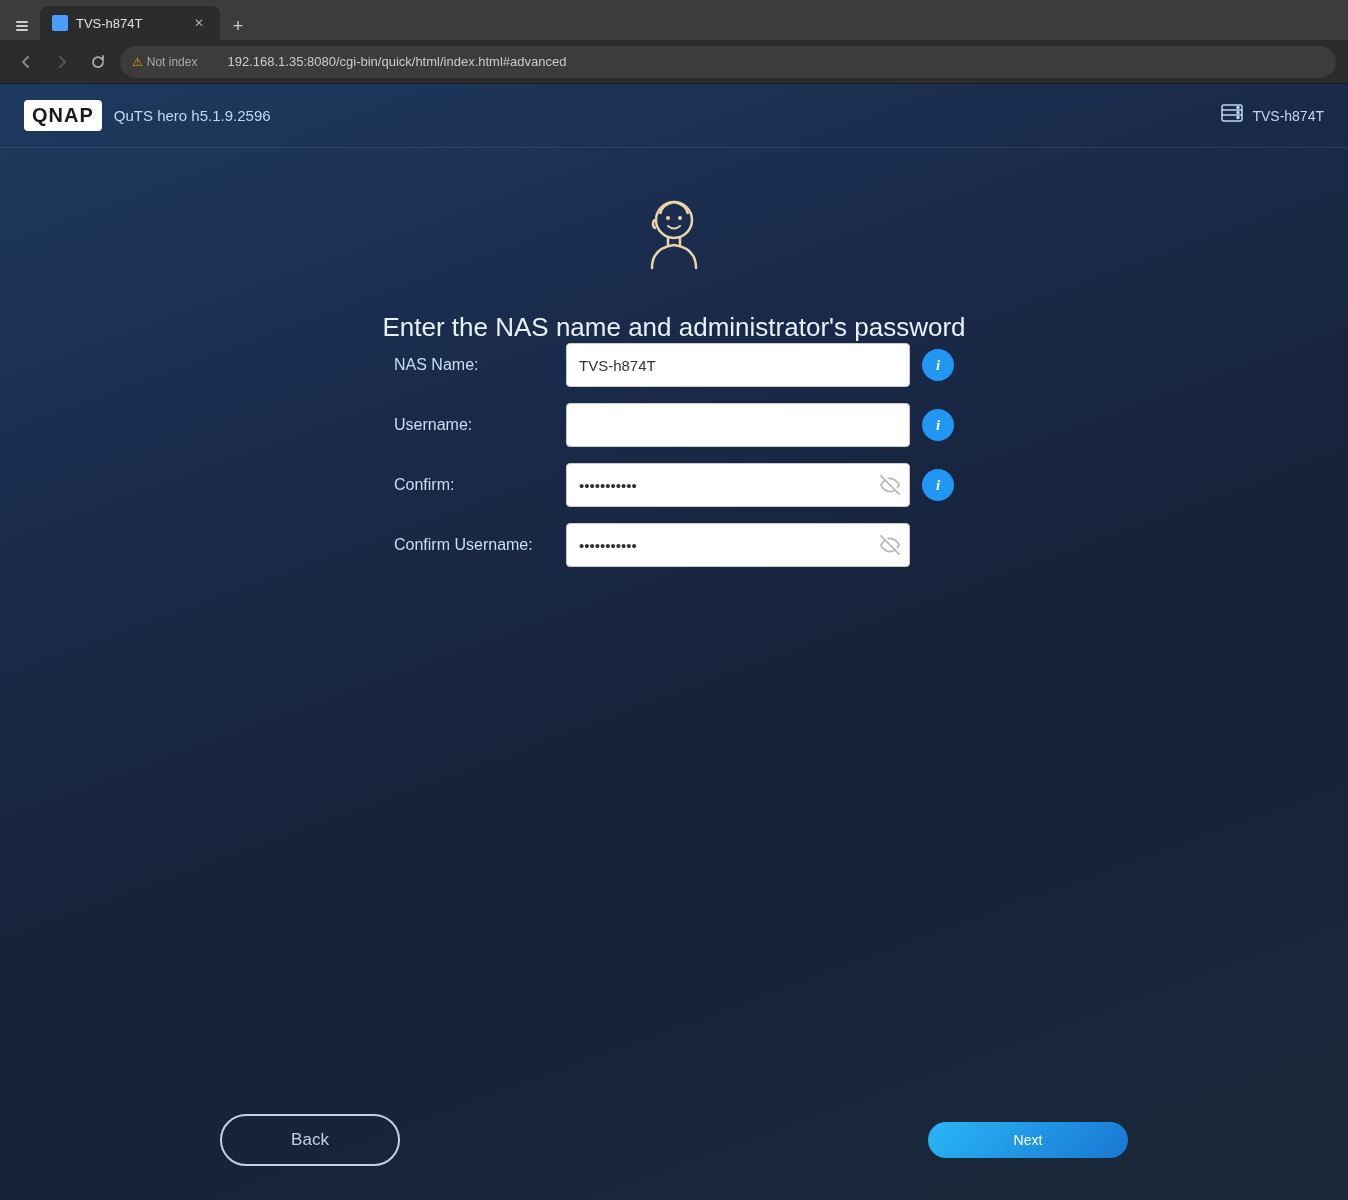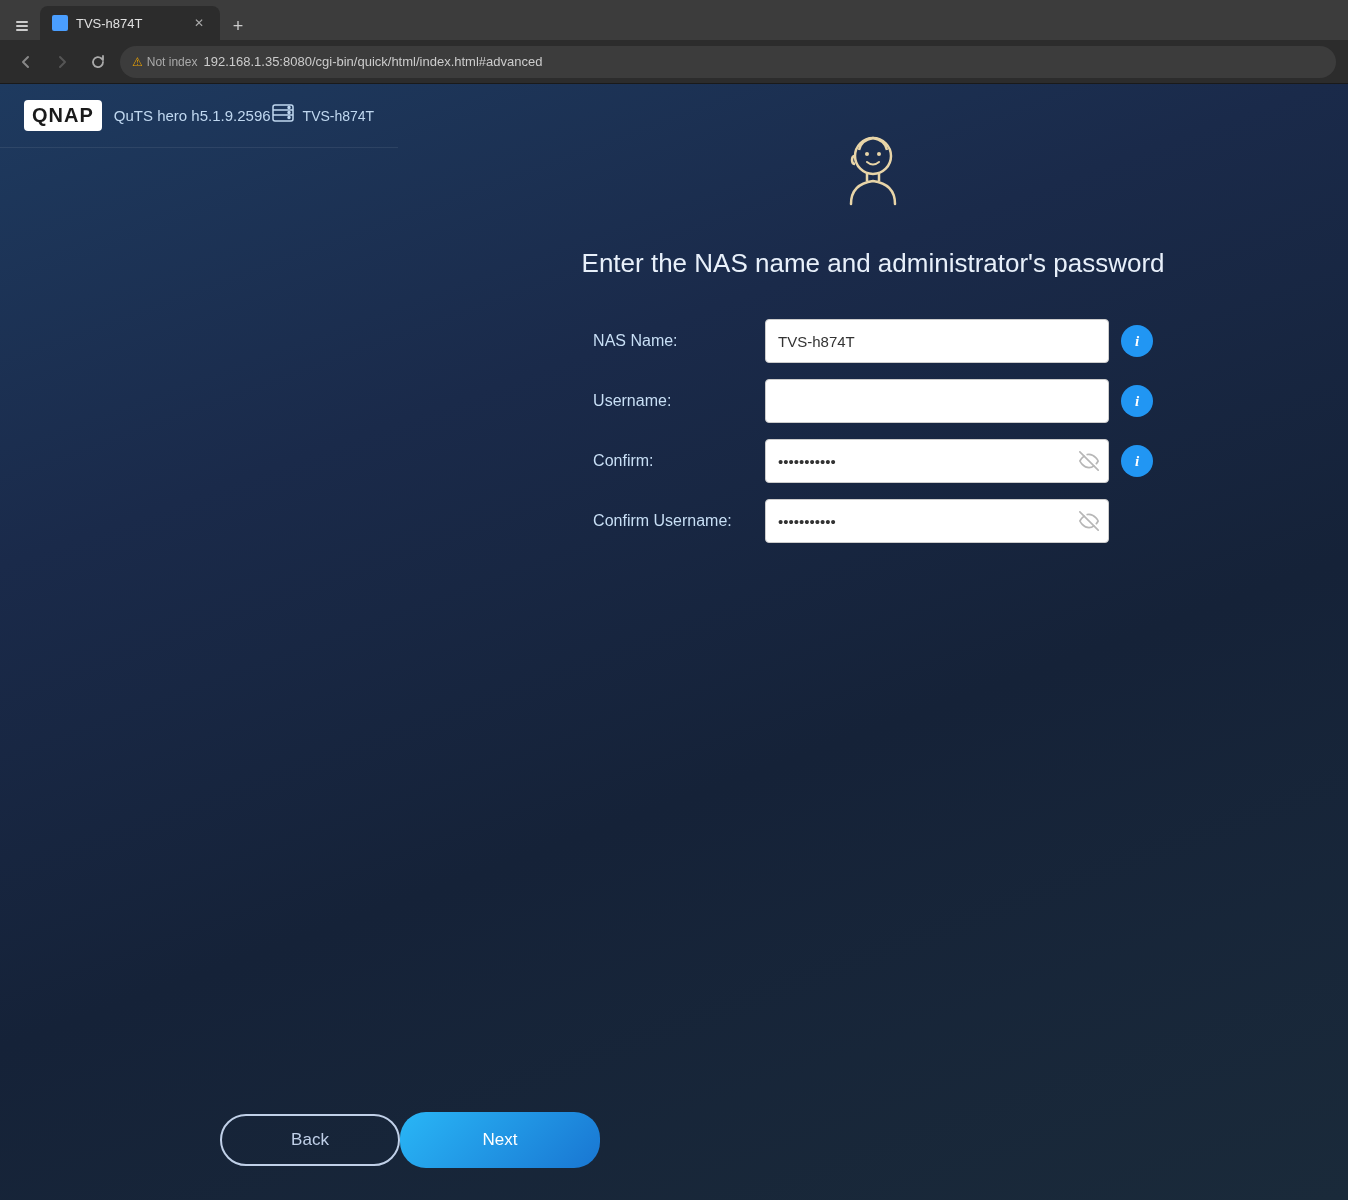--- a/index.html
+++ b/index.html
@@ -141,29 +141,30 @@
 
     .not-secure-icon {
       color: #f0a500;
       font-size: 12px;
     }
 
     .address-text {
       color: #ccc;
       font-size: 13px;
       flex: 1;
+      margin-left: 24px;
     }
 
     
     .page-content {
       width: 100%;
       height: calc(1200px - 84px);
       background: linear-gradient(160deg, #1e3a5f 0%, #1a2a4a 30%, #152238 60%, #1a2a3a 100%);
       display: flex;
-      flex-direction: row;
+      flex-direction: column;
       position: relative;
     }
 
     
     .app-header {
       height: 64px;
       display: flex;
       align-items: center;
       padding: 0 24px;
       border-bottom: 1px solid rgba(255,255,255,0.08);
@@ -223,21 +224,20 @@
 
     .person-icon-svg {
       width: 100px;
       height: 100px;
     }
 
     .page-title {
       color: #e8f0fa;
       font-size: 26px;
       font-weight: 400;
-      margin-bottom: 40px;
       text-align: center;
     }
 
     
     .form-container {
       display: flex;
       flex-direction: column;
       gap: 16px;
       width: 560px;
     }
@@ -306,45 +306,46 @@
 
     
     .bottom-bar {
       position: absolute;
       bottom: 0;
       left: 0;
       right: 0;
       height: 120px;
       display: flex;
       align-items: center;
+      justify-content: space-between;
       padding: 0 220px;
     }
 
     .btn-back {
       height: 52px;
       min-width: 180px;
       padding: 0 40px;
       background: transparent;
       border: 2px solid #c0d0e8;
       border-radius: 26px;
       color: #c0d0e8;
       font-size: 17px;
       cursor: pointer;
       transition: background 0.2s;
     }
 
     .btn-next {
-      height: 56px;
+      height: 36px;
       min-width: 200px;
       padding: 0 50px;
       background: linear-gradient(135deg, #29b6f6 0%, #1976d2 100%);
       border: none;
       border-radius: 26px;
       color: white;
-      font-size: 17px;
+      font-size: 14px;
       cursor: pointer;
       transition: opacity 0.2s;
     }
 
     
     .eye-slash {
       width: 20px;
       height: 20px;
       opacity: 0.6;
     }

